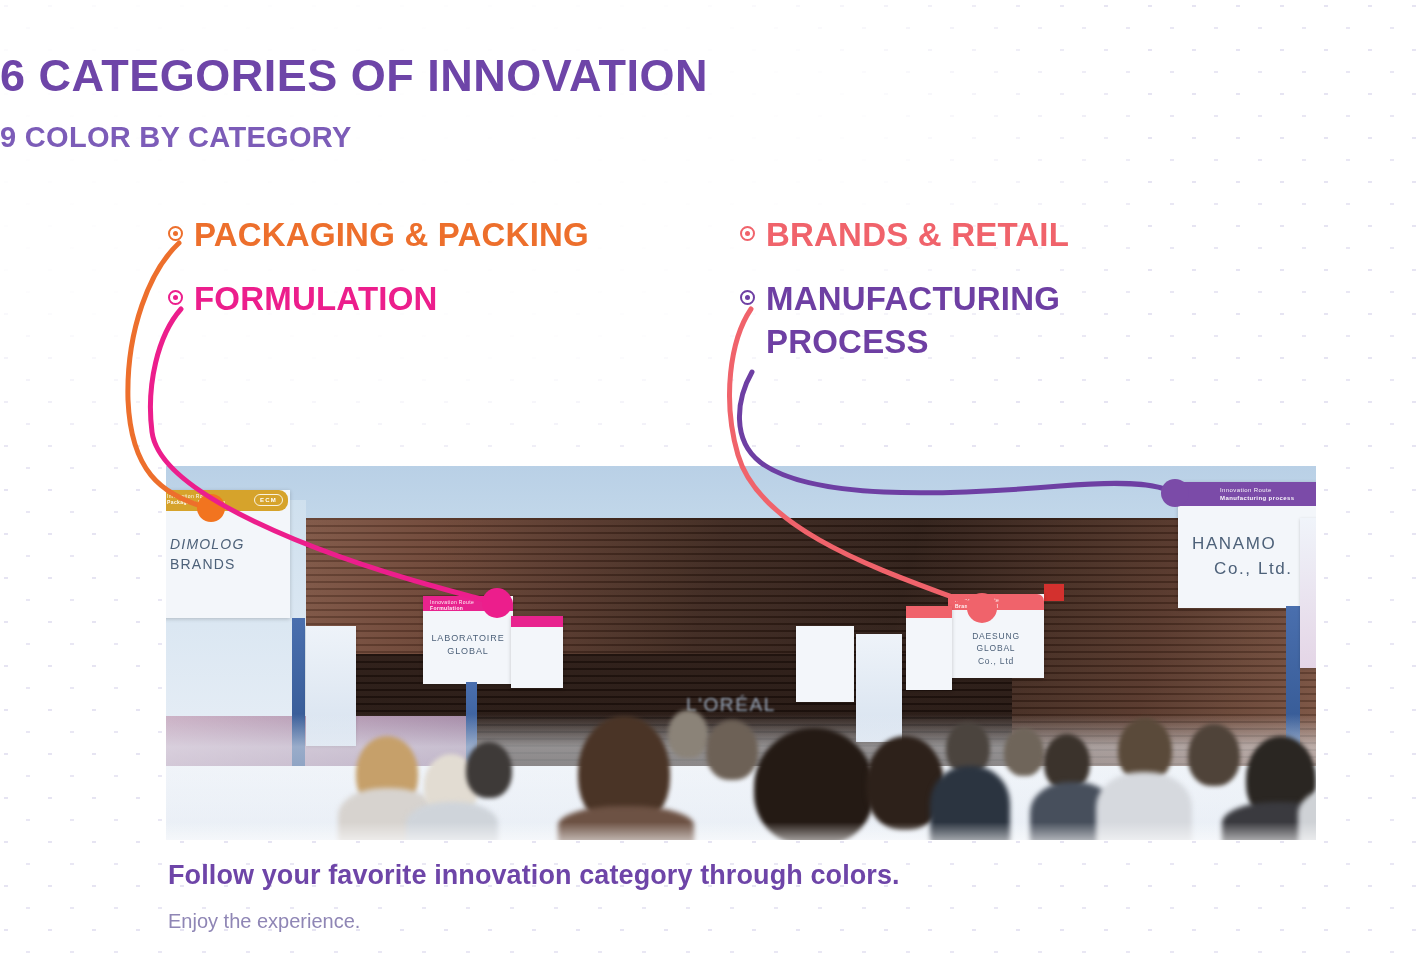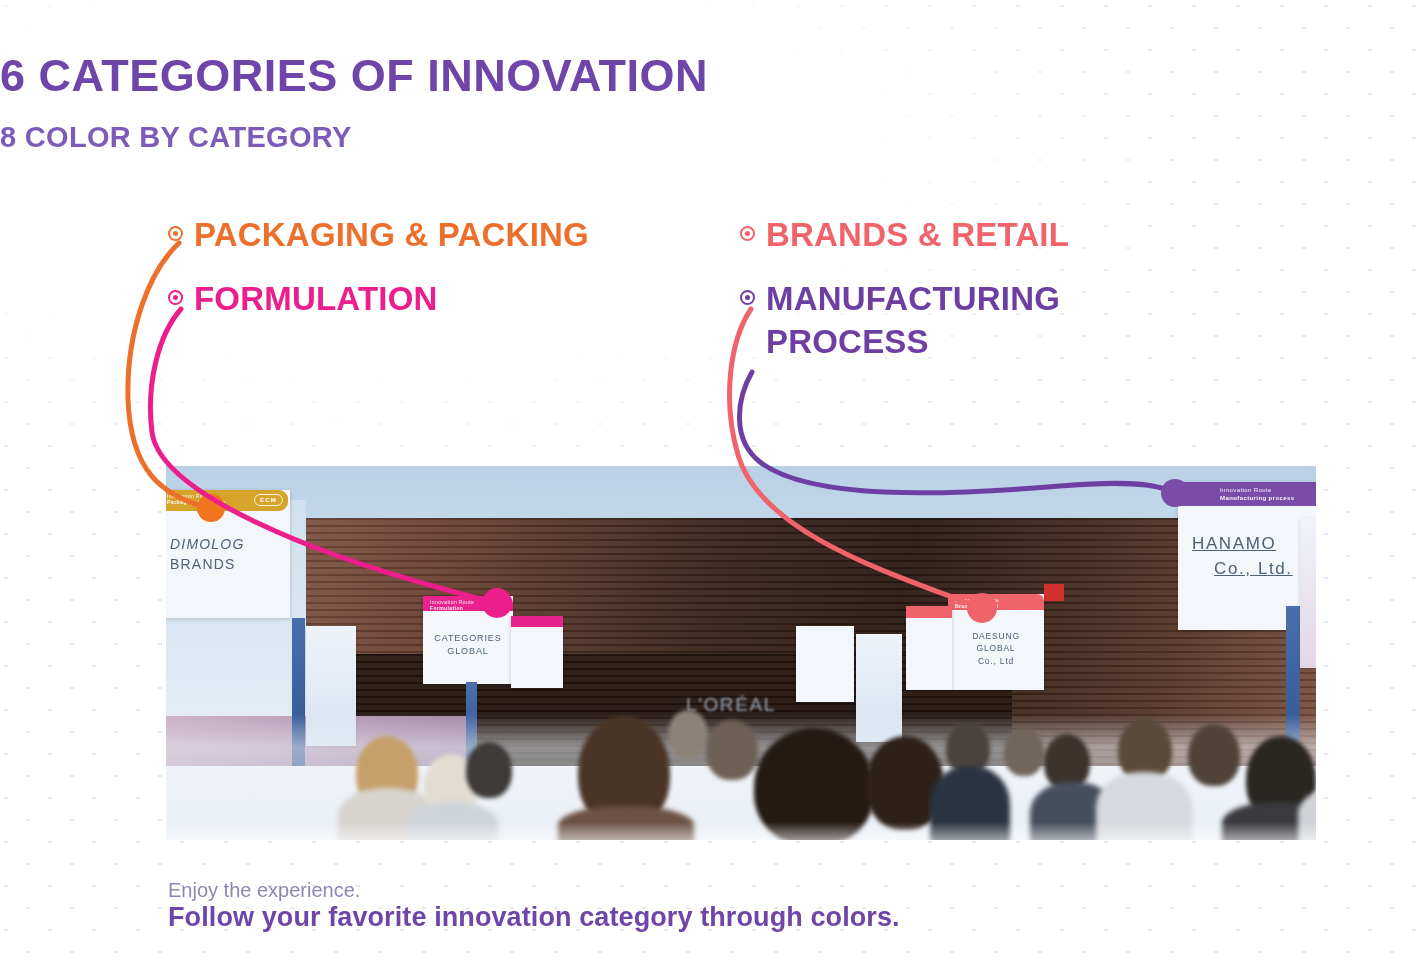--- a/index.html
+++ b/index.html
@@ -255,52 +255,52 @@
     <div class="ph panel" style="left:140px; top:160px; width:50px; height:120px;"></div>
 
 
     <div class="ph sign" style="left:257px; top:130px; width:90px; height:88px; font-size:9px; letter-spacing:.9px;">
       <div class="sign-band" style="background:#E8238E; border-radius:0 7px 0 0; height:15px;">
         <span class="bt">
           <span>Innovation Route</span><br>
           <b>Formulation</b>
         </span>
       </div>
-      <div style="margin-top:30px;">CATEGORIES</div>
+      <div style="margin-top:30px;">LABORATOIRE</div>
       <div>GLOBAL</div>
     </div>
     <div class="ph post" style="left:300px; top:216px; width:11px; height:86px;"></div>
 
     <div class="ph sign" style="left:345px; top:150px; width:52px; height:72px; font-size:7px;">
       <div class="sign-band" style="background:#E8238E; height:11px;"></div>
       <div style="margin-top:22px;">&nbsp;</div>
     </div>
 
     <div class="ph sign" style="left:630px; top:160px; width:58px; height:76px; font-size:7px;"></div>
     <div class="ph panel" style="left:690px; top:168px; width:46px; height:108px;"></div>
 
     <div class="ph" style="left:878px; top:118px; width:20px; height:17px; background:#D3312E;"></div>
 
-    <div class="ph sign" style="left:782px; top:128px; width:96px; height:96px; font-size:8.5px; letter-spacing:.8px;">
+    <div class="ph sign" style="left:782px; top:128px; width:96px; height:84px; font-size:8.5px; letter-spacing:.8px;">
       <div class="sign-band" style="background:#F0636B; border-radius:0 7px 0 0; height:16px;">
         <span class="bt">
           <span>Innovation Route</span><br>
           <b>Brands &amp; Retail</b>
         </span>
       </div>
       <div style="margin-top:30px;">DAESUNG</div>
       <div>GLOBAL</div>
       <div>Co., Ltd</div>
     </div>
 
     <div class="ph sign" style="left:740px; top:140px; width:46px; height:84px; font-size:7px;">
       <div class="sign-band" style="background:#F0636B; height:12px;"></div>
     </div>
 
-    <div class="ph sign" style="left:1012px; top:16px; width:162px; height:148px; font-size:17px; letter-spacing:1.6px; text-align:left; padding-left:14px;text-decoration:underline;">
+    <div class="ph sign" style="left:1012px; top:16px; width:162px; height:126px; font-size:17px; letter-spacing:1.6px; text-align:left; padding-left:14px;">
       <div class="sign-band" style="background:#7B4BA8; border-radius:0 0 0 0; height:24px;">
         <span class="bt" style="left:42px; top:5px; font-size:6px;">
           <span>Innovation Route</span><br>
           <b>Manufacturing process</b>
         </span>
       </div>
       <div style="margin-top:44px;">HANAMO</div>
       <div style="padding-left:22px;">Co., Ltd.</div>
     </div>
     <div class="ph post" style="left:1120px; top:140px; width:14px; height:160px;"></div>
@@ -355,21 +355,21 @@
 
     <path d="M751,309 C730,340 722,400 738,455 C760,530 880,570 960,600 C970,604 975,606 979,608" fill="none" stroke="#F0636B" stroke-width="5" stroke-linecap="round"></path>
     <circle cx="982" cy="608" r="15" fill="#F0636B"></circle>
 
     <path d="M752,372 C736,400 732,440 760,462 C810,500 940,496 1060,486 C1120,481 1150,483 1168,490" fill="none" stroke="#6E3FA3" stroke-width="5" stroke-linecap="round"></path>
     <circle cx="1175" cy="493" r="14" fill="#7B4BA8"></circle>
   </svg>
 
   <div class="head-wrap">
     <h1 id="title">6 CATEGORIES OF INNOVATION</h1>
-    <h2 id="subtitle">8 COLOR BY CATEGORY</h2>
+    <h2 id="subtitle">9 COLOR BY CATEGORY</h2>
   </div>
 
   <div class="cat-col" id="col-left">
     <div class="cat-item" style="color:#ED6F2C;">
       <span class="cat-bullet"></span>
       <span class="cat-label">PACKAGING &amp; PACKING</span>
     </div>
     <div class="cat-item" style="color:#EC1E8C;">
       <span class="cat-bullet"></span>
       <span class="cat-label">FORMULATION</span>
@@ -382,17 +382,17 @@
       <span class="cat-label">BRANDS &amp; RETAIL</span>
     </div>
     <div class="cat-item" style="color:#6E3FA3;">
       <span class="cat-bullet"></span>
       <span class="cat-label">MANUFACTURING
 PROCESS</span>
     </div>
   </div>
 
   <div id="foot">
+    <div id="foot-main">Follow your favorite innovation category through colors.</div>
     <div id="foot-sub">Enjoy the experience.</div>
-    <div id="foot-main">Follow your favorite innovation category through colors.</div>
   </div>
 
 </div>
 
 </body></html>

